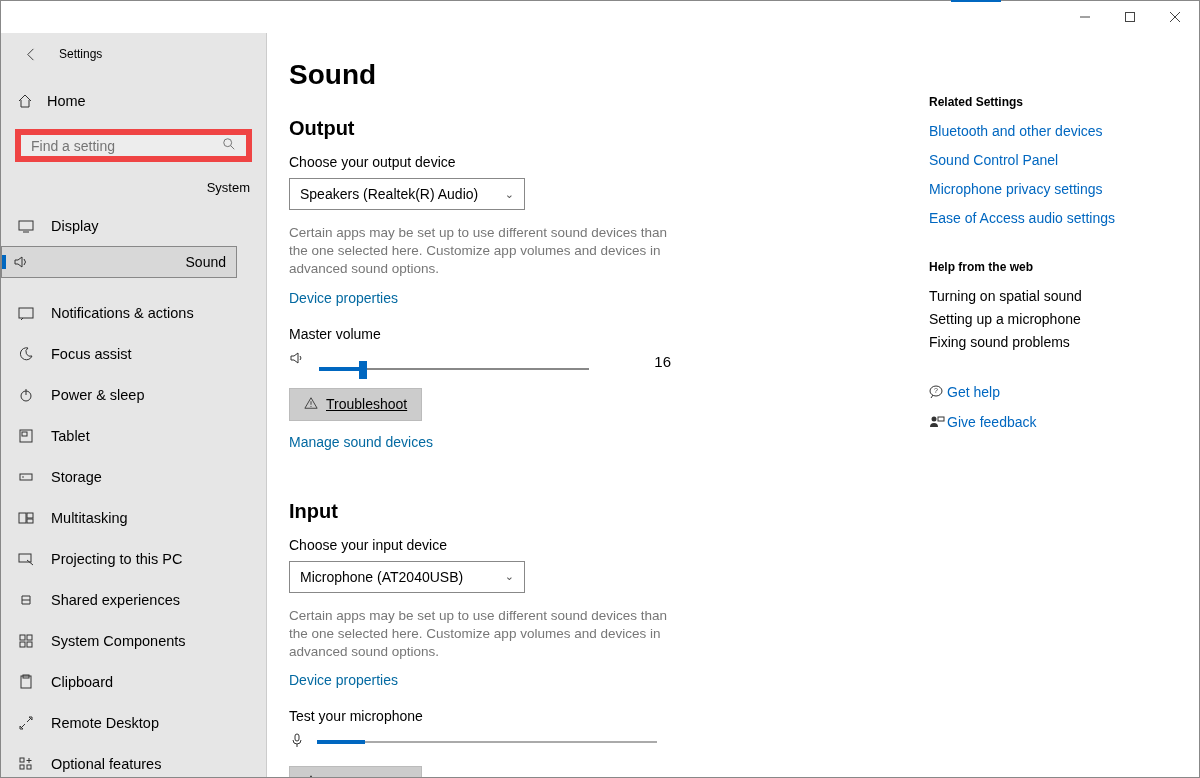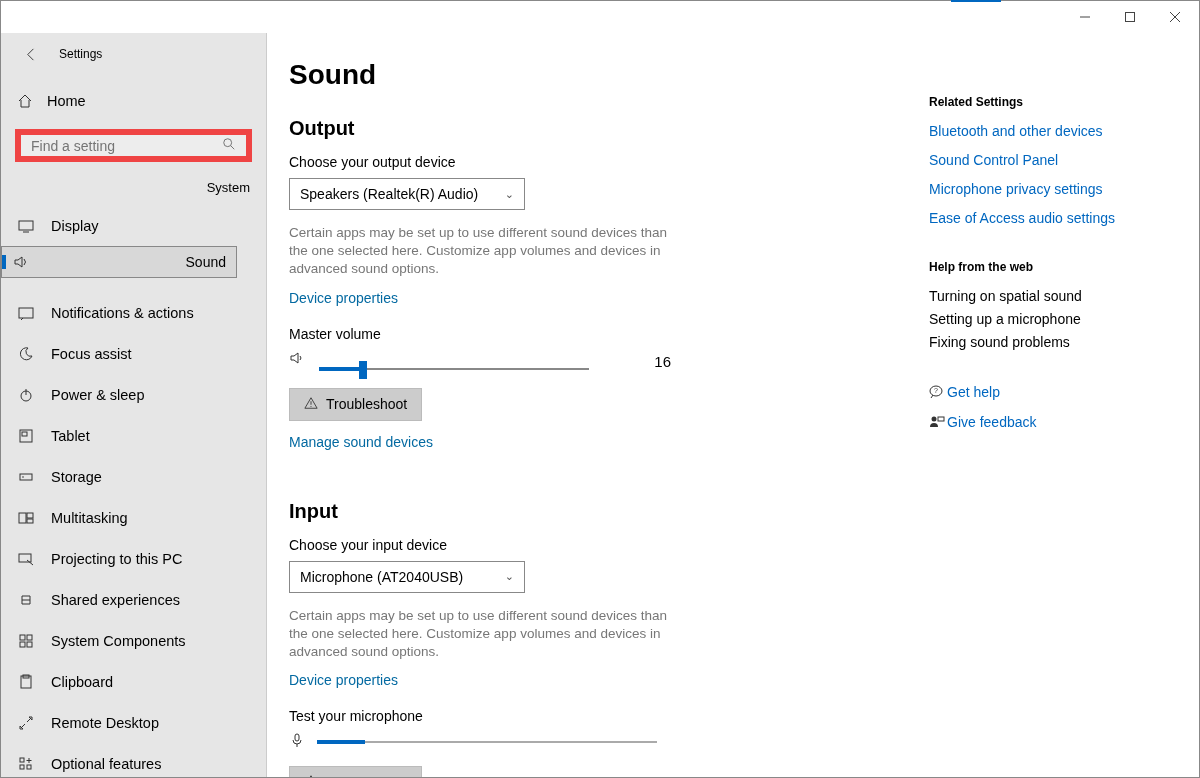--- a/index.html
+++ b/index.html
@@ -43,21 +43,21 @@
 .desc { font-size:13.5px; color:#777; line-height:1.35; max-width:390px; margin-bottom:10px;}
 .link { color:#0369a1; font-size:14px; margin-bottom:20px; display:inline-block;}
 .grp { margin-bottom:30px;}
 
 .vol-row { display:flex; align-items:flex-end; gap:14px; margin:6px 0 18px 0;}
 .slider-track { position:relative; width:270px; height:2px; background:#888;}
 .slider-fill { position:absolute; left:0; top:-1px; height:4px; background:#0067c0;}
 .slider-thumb { position:absolute; top:-7px; width:8px; height:18px; background:#0067c0;}
 .vol-val { font-size:15px; width:30px; text-align:right; margin-left:38px;}
 
-.btn { height:33px; border:1px solid #bbb; background:#ccc; padding:0 14px; display:inline-flex; align-items:center; gap:8px; font-size:14px; margin-bottom:12px;}
+.btn { height:33px; border:1px solid #bbb; background:#ccc; padding:0 14px; display:inline-flex; align-items:center; gap:8px; font-size:14px; margin-bottom:12px;text-decoration:underline;}
 
 .mic-row { display:flex; align-items:center; gap:12px; margin:6px 0 14px 0;}
 .mic-track { position:relative; width:340px; height:2px; background:#aaa;}
 .mic-fill { position:absolute; left:0; top:-1px; height:4px; background:#0067c0;}
 
 .rightpane { width:280px; padding:62px 20px 0 10px;}
 .rp-hdr { font-size:12px; font-weight:600; margin-bottom:14px;}
 .rp-link { color:#0067c0; font-size:14px; display:block; margin-bottom:13px;}
 .rp-link2 { color:#000000; font-size:14px; display:block; margin-bottom:7px;}
 .rp-sec { margin-bottom:34px;}

